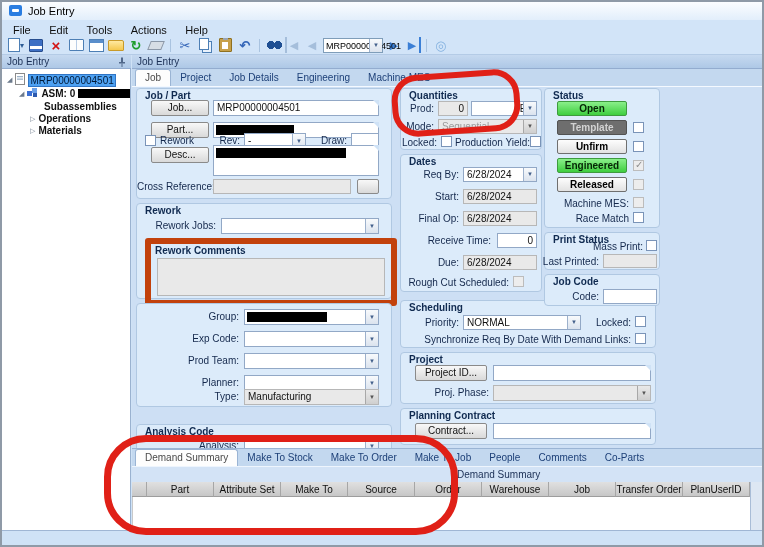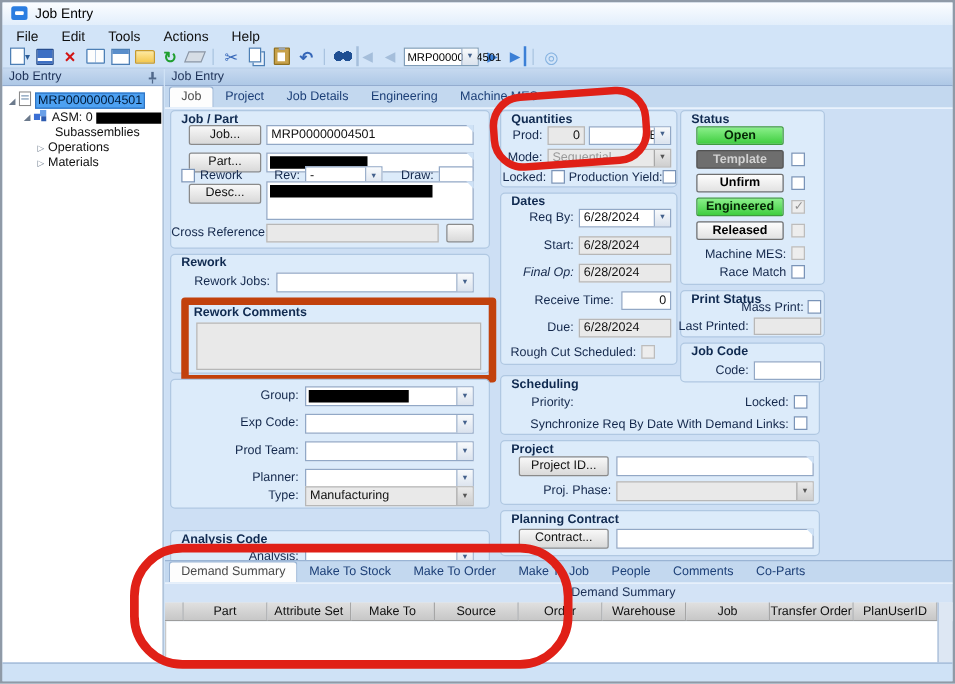--- a/index.html
+++ b/index.html
@@ -28,21 +28,21 @@
   .tab{padding:2px 9px 3px;font-size:10px;color:#1c3f77;white-space:nowrap;}
   .tab.sel{background:#fdfdfd;border:1px solid #9ab4d4;border-bottom:none;border-radius:3px 3px 0 0;color:#4a4a4a;}
   .mitem{display:inline-block;padding:2px 7px;font-size:11px;color:#101010;}
   .tbar{position:absolute;left:2px;top:36px;width:760px;height:19px;background:#d2e4f8;border-bottom:1px solid #b4cbe6;display:flex;align-items:center;padding-left:5px;box-sizing:border-box;gap:2px;}
   .ti{width:18px;height:16px;display:flex;align-items:center;justify-content:center;font-size:12px;flex:0 0 auto;}
   .tsep{width:1px;height:13px;background:#a9c3e0;margin:0 3px;flex:0 0 auto;}
   .th{position:absolute;top:0;height:15px;background:linear-gradient(#e0e0e0,#c7c7c7);border-right:1px solid #a6a6a6;border-bottom:1px solid #9d9d9d;font-size:10px;text-align:center;line-height:15px;color:#101010;box-sizing:border-box;}
   .anno{position:absolute;border:6px solid #e02017;z-index:60;pointer-events:none;}
   .phead{position:absolute;height:14px;background:linear-gradient(#c6d9f0,#aec8e6);border-bottom:1px solid #93accf;font-size:10px;color:#1b2f55;line-height:14px;padding-left:5px;box-sizing:border-box;}
   .trow{position:absolute;font-size:10px;color:#101010;white-space:nowrap;display:flex;align-items:center;gap:3px;}
-  .bold{font-weight:normal;}
+  .bold{font-weight:bold;}
   .exp{font-size:7px;color:#6c7a8c;}
   .icp{display:inline-block;}
 </style>
 </head>
 <body>
 
 <div class="window">
 
   <div class="abs" style="left:2px;top:2px;width:760px;height:18px;background:linear-gradient(#fbfdff,#e2eefb);">
     <span class="abs" style="left:7px;top:3px;width:13px;height:11px;background:#2a7de1;border-radius:2px;">
@@ -236,33 +236,34 @@
     <span class="lbl tr" style="left:54px;top:48px;width:72px;">Production Yield:</span>
     <span class="cb" style="left:129px;top:47px;"></span>
   </div>
 
   <div class="group" style="left:400px;top:154px;width:142px;height:138px;">
     <span class="gtitle">Dates</span>
     <span class="lbl tr" style="left:0;top:14px;width:58px;">Req By:</span>
     <span class="fld" style="left:62px;top:12px;width:74px;height:15px;"><span>6/28/2024</span><span class="drop"></span></span>
     <span class="lbl tr" style="left:0;top:36px;width:58px;">Start:</span>
     <span class="fld dis" style="left:62px;top:34px;width:74px;height:15px;">6/28/2024</span>
-    <span class="lbl tr" style="left:0;top:58px;width:58px;font-style:italic;">Final Op:</span>
+    <span class="lbl tr" style="left:0;top:58px;width:58px;">Final Op:</span>
     <span class="fld dis" style="left:62px;top:56px;width:74px;height:15px;">6/28/2024</span>
     <span class="lbl tr" style="left:0;top:80px;width:90px;">Receive Time:</span>
     <span class="fld" style="left:96px;top:78px;width:40px;height:15px;text-align:right;">0</span>
     <span class="lbl tr" style="left:0;top:102px;width:58px;">Due:</span>
     <span class="fld dis" style="left:62px;top:100px;width:74px;height:15px;">6/28/2024</span>
     <span class="lbl tr" style="left:0;top:122px;width:108px;">Rough Cut Scheduled:</span>
     <span class="cb dis" style="left:112px;top:121px;"></span>
   </div>
 
   <div class="group" style="left:400px;top:300px;width:256px;height:48px;">
     <span class="gtitle">Scheduling</span>
     <span class="lbl tr" style="left:0;top:16px;width:58px;">Priority:</span>
+    <span class="fld" style="left:62px;top:14px;width:118px;height:15px;"><span>NORMAL</span><span class="drop"></span></span>
     <span class="lbl tr" style="left:150px;top:16px;width:80px;">Locked:</span>
     <span class="cb" style="left:234px;top:15px;"></span>
     <span class="lbl tr" style="left:0;top:33px;width:230px;">Synchronize Req By Date With Demand Links:</span>
     <span class="cb" style="left:234px;top:32px;"></span>
   </div>
 
   <div class="group" style="left:400px;top:352px;width:256px;height:52px;">
     <span class="gtitle">Project</span>
     <span class="gbtn" style="left:14px;top:12px;width:72px;">Project ID...</span>
     <span class="fld fold" style="left:92px;top:12px;width:158px;height:16px;"></span>

